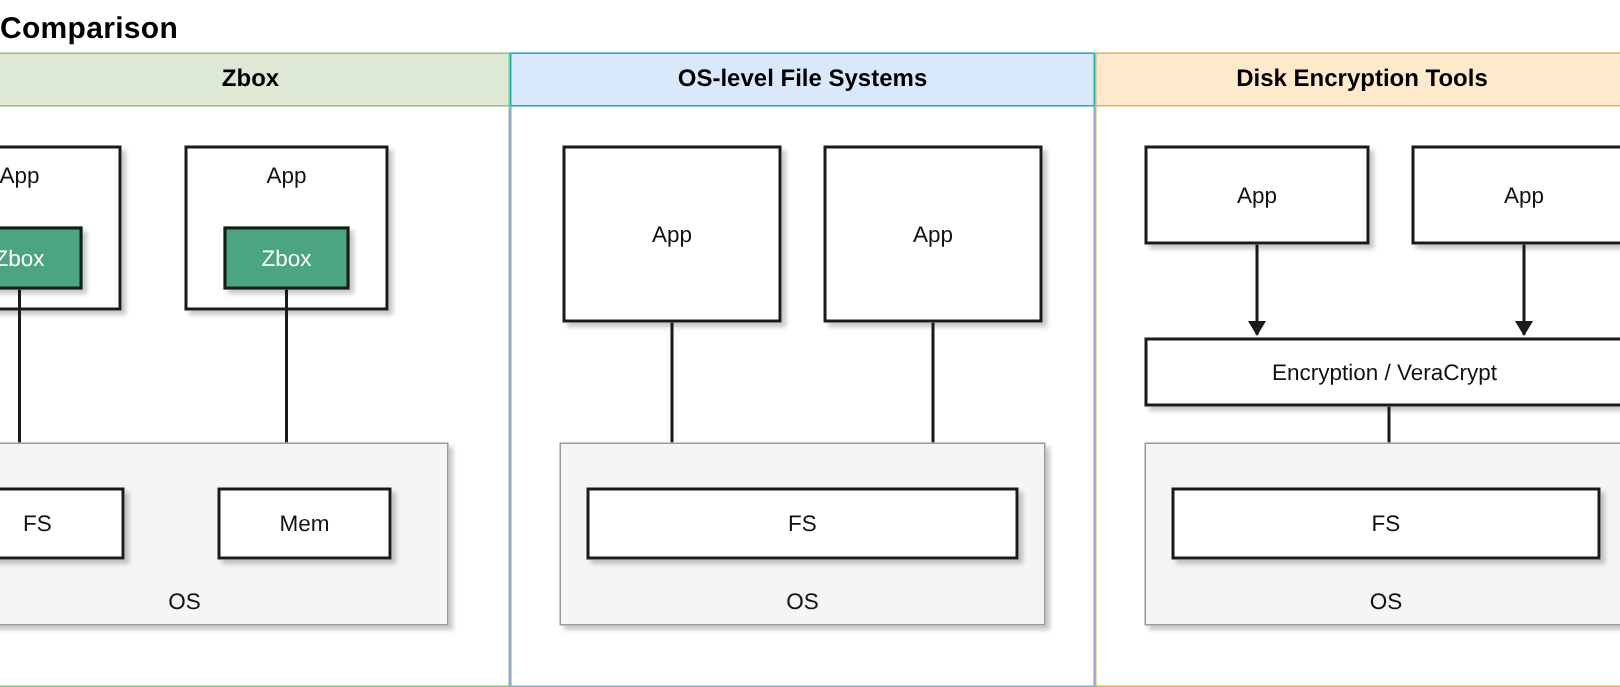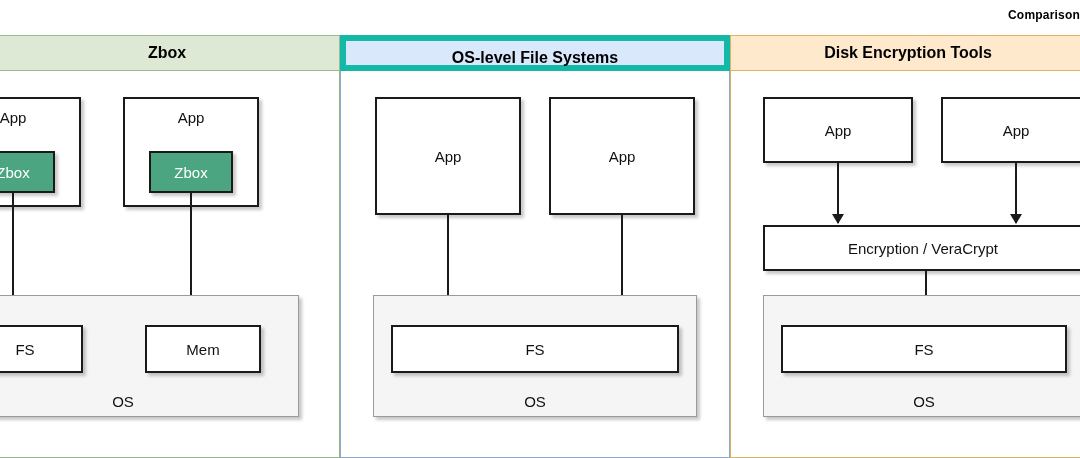--- a/index.html
+++ b/index.html
@@ -8,22 +8,22 @@
   }
   body {
     width: 1080px; height: 458px;
     position: relative; overflow: hidden;
     font-family: "Liberation Sans", sans-serif;
     color: #000;
   }
   #page-title {
     position: absolute;
     top: 8px; left: 0; width: 1080px;
-    text-align: right;
-    font-size: 12px; font-weight: bold;
+    text-align: left;
+    font-size: 20px; font-weight: bold;
     letter-spacing: .2px;
   }
   .column {
     position: absolute;
     top: 36px; height: 422px;
     box-sizing: border-box;
     background: #ffffff;
   }
   .col-zbox   { left: -6px;  width: 346px; border: 1px solid #97b78a; border-top: none; }
   .col-osfs   { left: 340px; width: 390px; border: 1px solid #8fa8c9; border-top: none; }
@@ -31,21 +31,21 @@
 
   .col-header {
     position: absolute; left: -1px; top: -1px;
     box-sizing: border-box;
     height: 36px; line-height: 34px;
     text-align: center;
     font-size: 16px; font-weight: bold;
     color: #000;
   }
   .col-zbox .col-header { width: 346px; background: #dde9d4; border: 1px solid #9cbb8e; }
-  .col-osfs .col-header { width: 390px; background: #dae8fc; border: 6px solid #14b8a6; }
+  .col-osfs .col-header { width: 390px; background: #dae8fc; border: 1px solid #14b8a6; }
   .col-disk .col-header { width: 356px; background: #ffe9cd; border: 1px solid #e2b263; }
 
   
   .box {
     position: absolute;
     box-sizing: border-box;
     background: #ffffff;
     border: 2px solid #1a1a1a;
     box-shadow: 3px 3px 3px rgba(0,0,0,.22);
     display: flex; align-items: center; justify-content: center;

